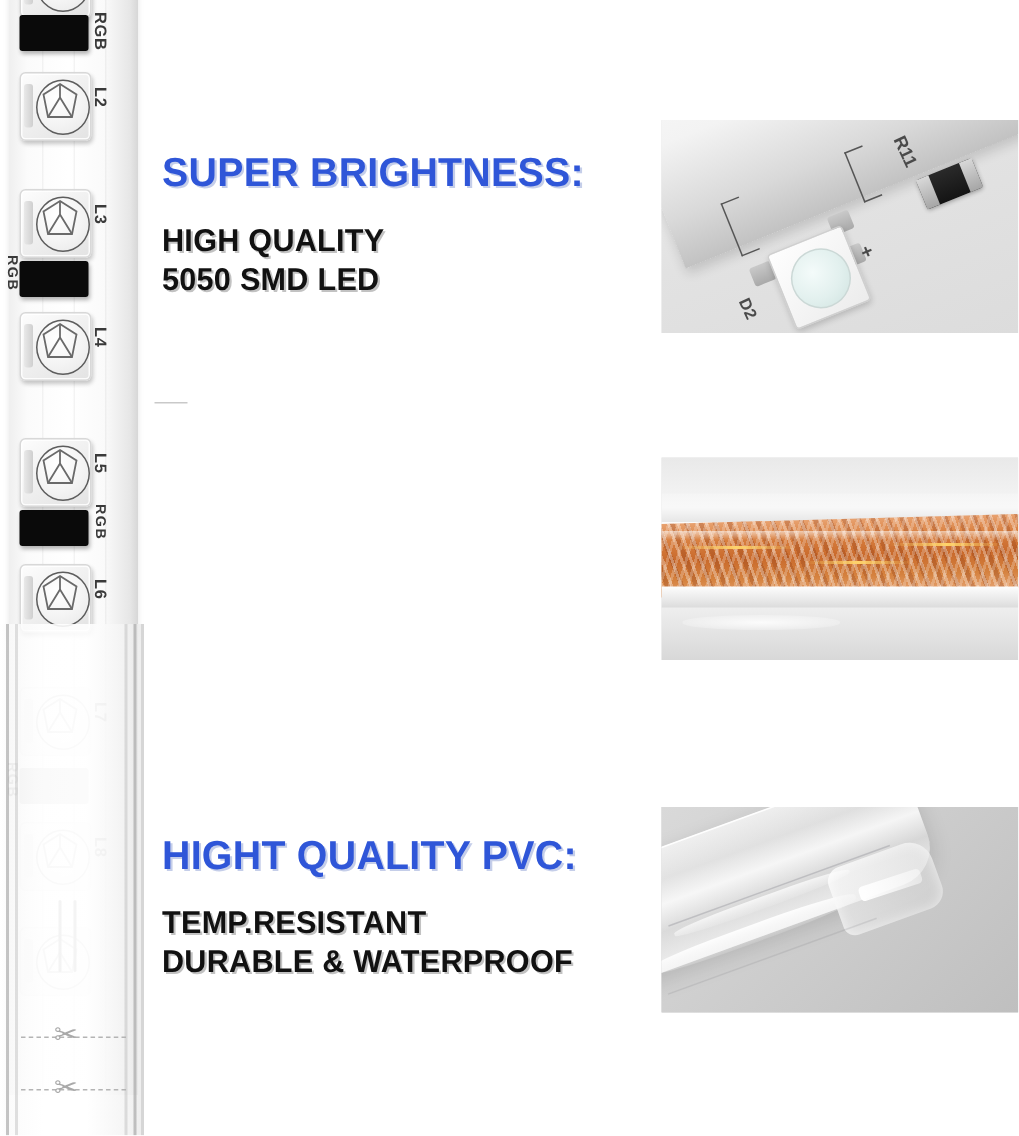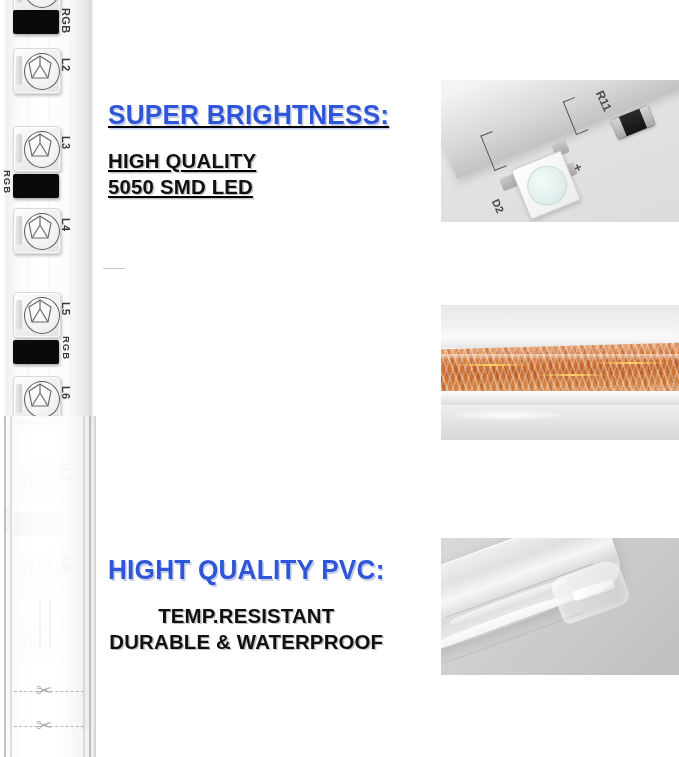--- a/index.html
+++ b/index.html
@@ -321,30 +321,30 @@
       <div class="ridge soft" style="left:94px;"></div>
     </div>
 
     <div class="cutline" style="left:14px;top:691px;width:70px;"></div>
     <div class="scissors" style="left:36px;top:681px;">✂</div>
 
     <div class="cutline" style="left:14px;top:726px;width:70px;"></div>
     <div class="scissors" style="left:36px;top:716px;">✂</div>
   </div>
 
-  <div class="feature" style="top:100px;text-decoration:underline;">
+  <div class="feature" style="top:100px;">
     <p class="feat-title">SUPER BRIGHTNESS:</p>
     <p class="feat-line" style="margin-top:17px;">HIGH QUALITY</p>
     <p class="feat-line">5050 SMD LED</p>
   </div>
 
   <div class="divider-tick"></div>
 
 
-  <div class="feature" style="top:555px;text-align:center;">
+  <div class="feature" style="top:555px;">
     <p class="feat-title">HIGHT QUALITY PVC:</p>
     <p class="feat-line" style="margin-top:17px;">TEMP.RESISTANT</p>
     <p class="feat-line">DURABLE &amp; WATERPROOF</p>
   </div>
 
   <div class="photo" style="left:441px;top:80px;width:238px;height:142px;">
     <div class="p1-bg"></div>
     <div class="p1-board"></div>
 
     <div class="p1-pad" style="left:60px;top:96px;"></div>

